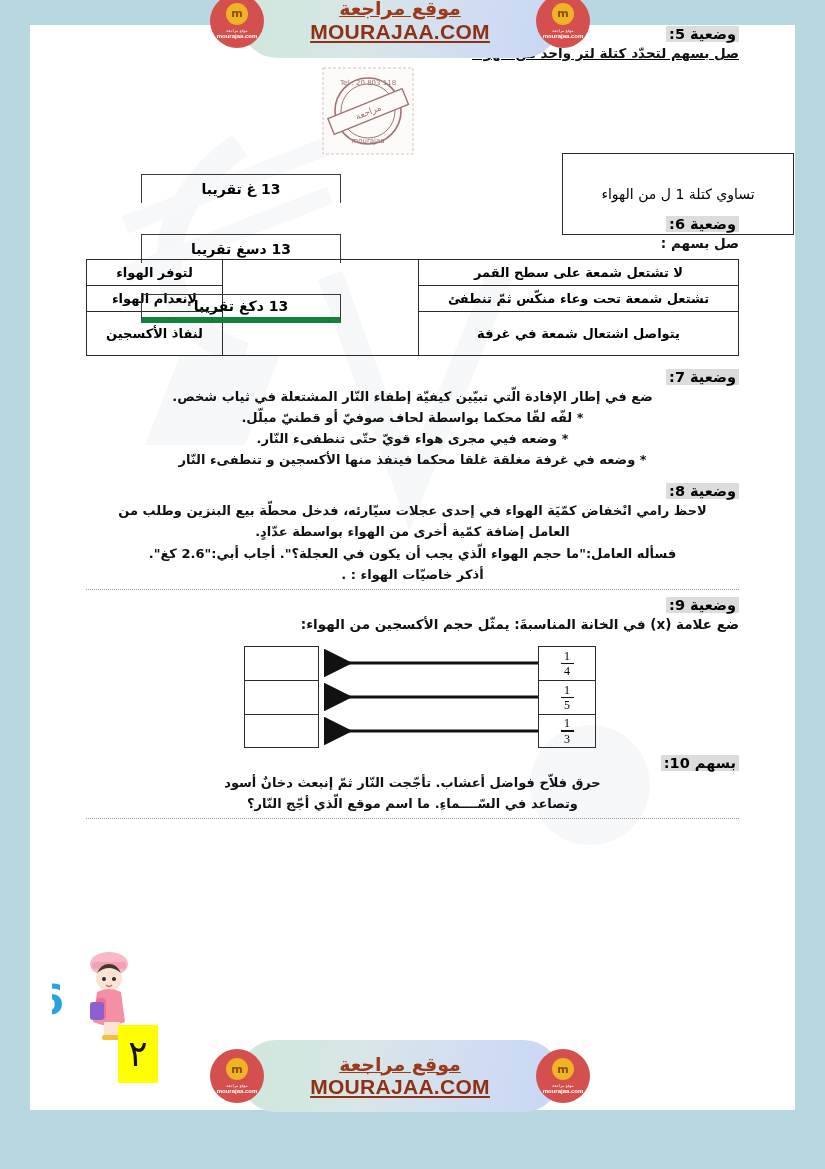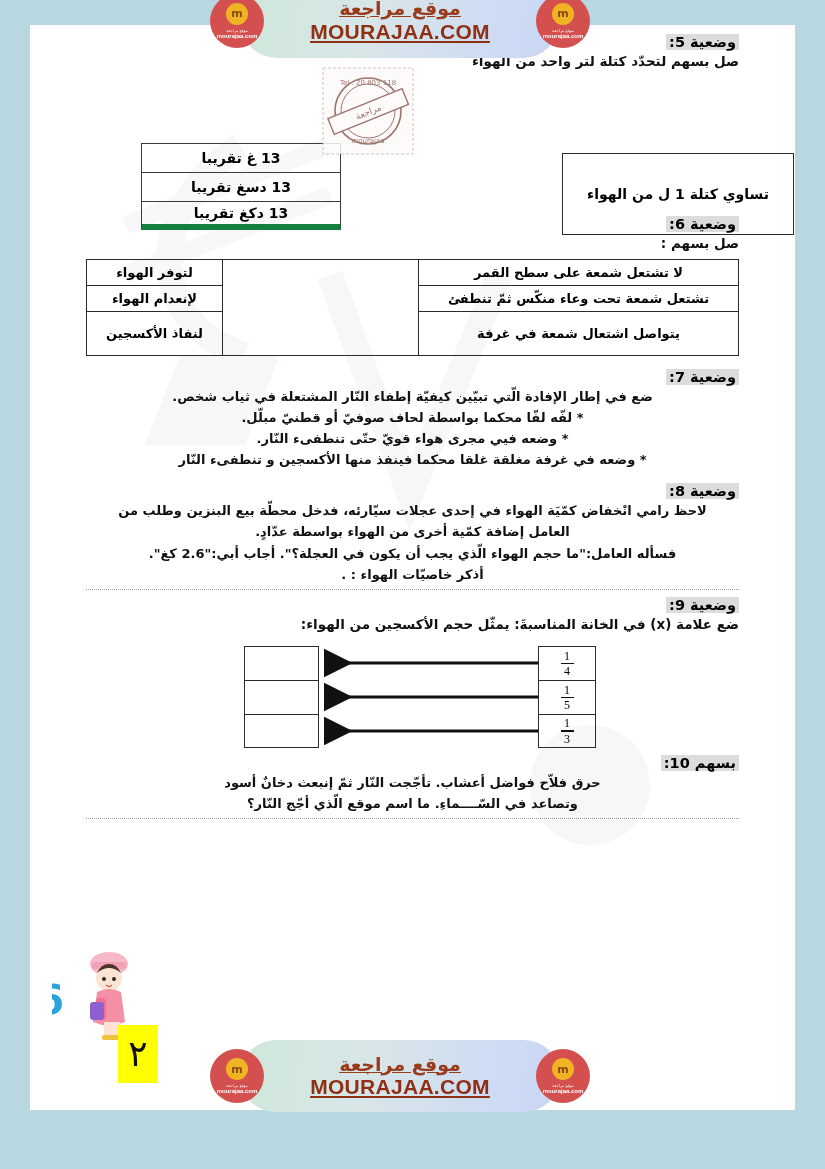--- a/index.html
+++ b/index.html
@@ -106,41 +106,41 @@
   .para   { font-size: 13px; font-weight: bold; line-height: 1.62; }
   .para.center { text-align: center; }
 
   .sep {
     border: 0; border-top: 1.5px dotted #9a9a9a;
     margin: 4px 0 0 0;
   }
 
   
   #ex5-wrap { position: relative; height: 190px; }
-  #ex5-head { position: absolute; right: 0; top: 8px; width: 100%; }
+  #ex5-head { position: absolute; right: 0; top: 0; width: 100%; text-decoration: underline; }
   #ex5-options {
     position: absolute; left: 55px; top: 118px;
     width: 200px;
   }
   #ex5-options .opt {
     border: 1px solid #3a3a3a;
     border-bottom: none;
     height: 29px;
     display: flex; align-items: center; justify-content: center;
     font-family: "DejaVu Sans", sans-serif;
-    font-size: 14px; font-weight: bold; direction: rtl;
+    font-size: 14px; font-weight: bold; direction: rtl; margin-top: 31px;
   }
   #ex5-options .opt:last-child { border-bottom: 6px solid #15803d; }
   #ex5-answer {
     position: absolute; left: 476px; top: 128px;
     width: 232px; height: 82px;
     border: 1.2px solid #2b2b2b;
     display: flex; align-items: center; justify-content: center;
     font-family: "DejaVu Sans", sans-serif;
-    font-size: 14px; font-weight: bold; direction: rtl;
+    font-size: 14px; font-weight: normal; direction: rtl;
   }
   #stamp {
     position: absolute; left: 290px; top: 40px;
     width: 96px; height: 92px;
     z-index: 3; opacity: .85;
   }
   #stamp svg { width: 100%; height: 100%; display: block; }
 
   
   #ex6-table {

